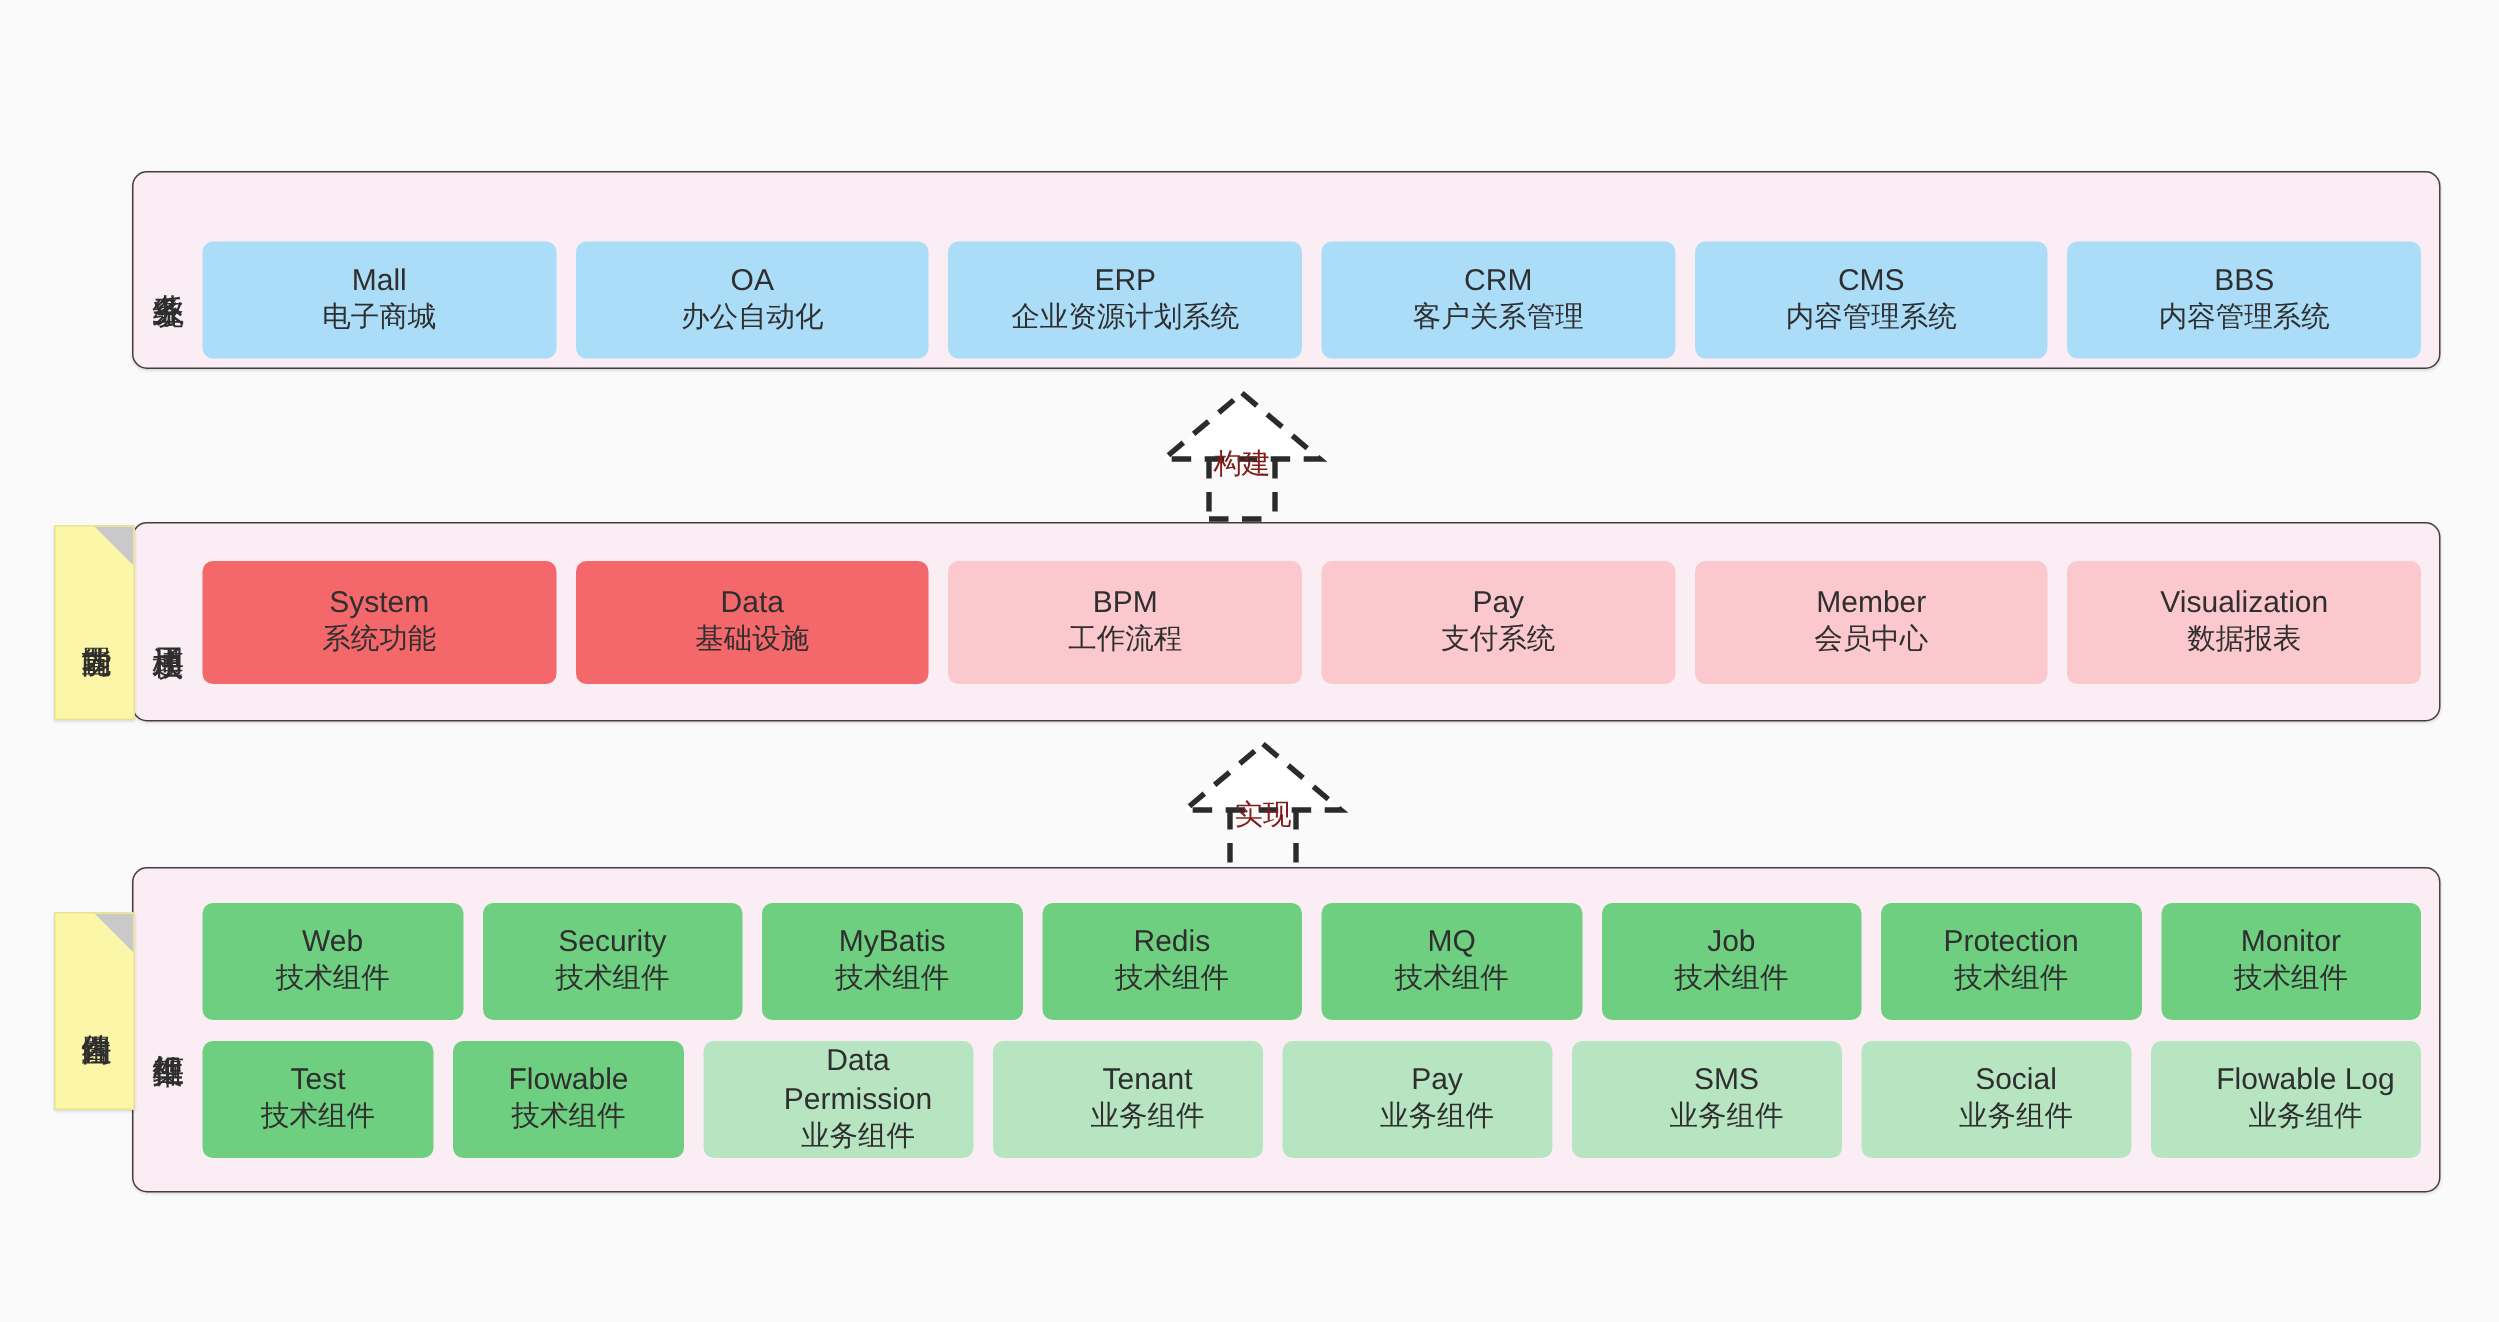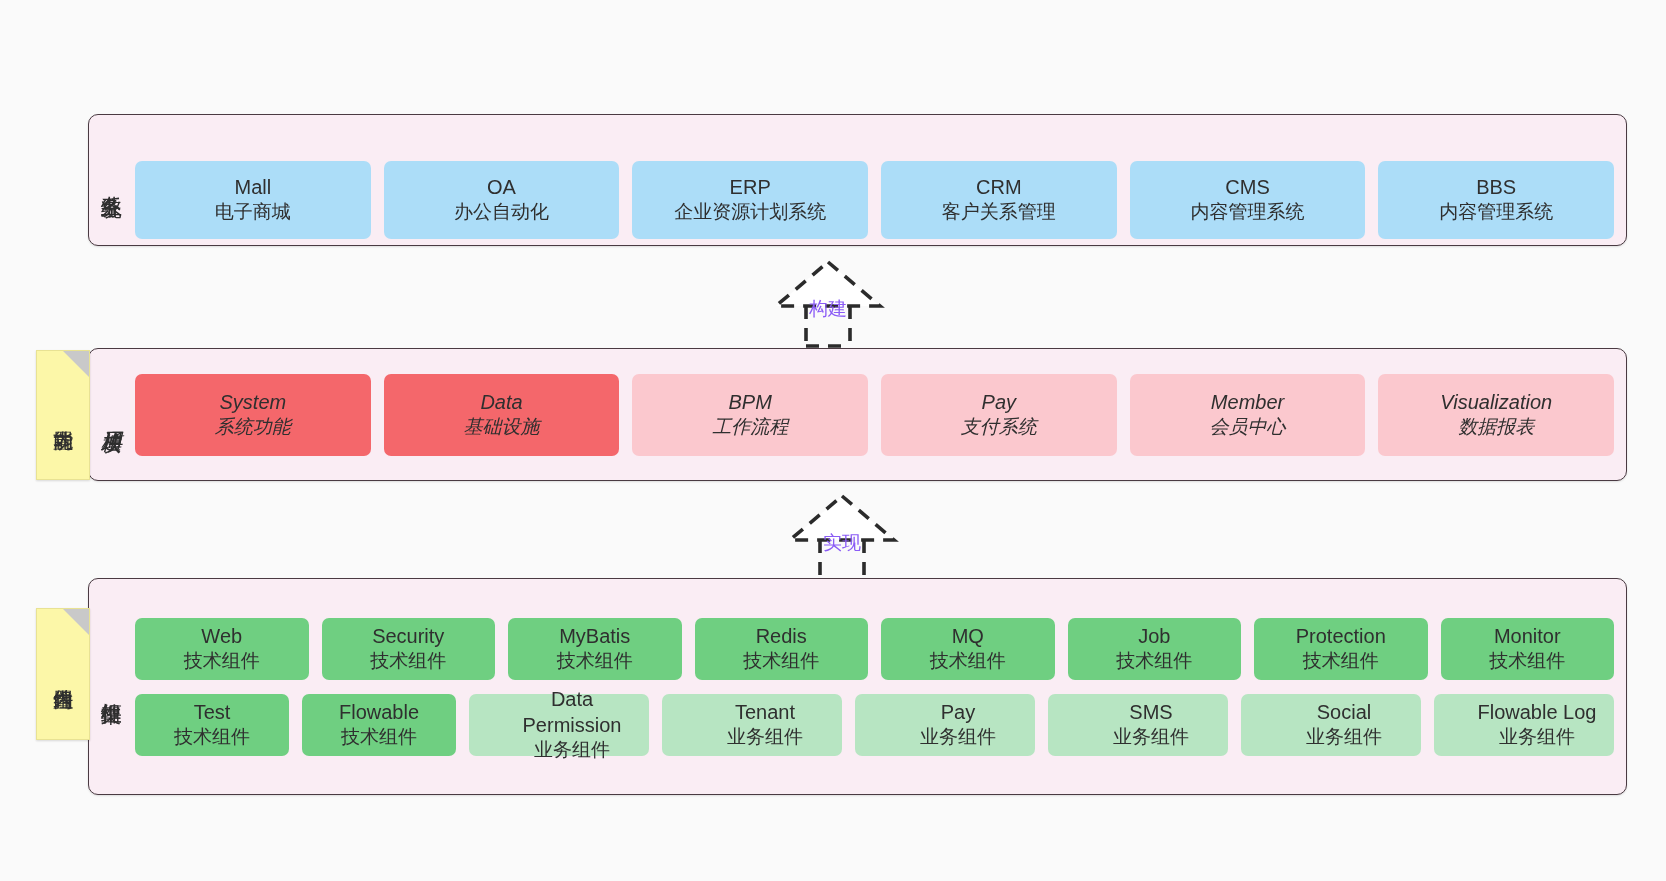--- a/index.html
+++ b/index.html
@@ -94,21 +94,21 @@
   
   .c-blue        { background: #ACDDF8; margin-top: 39px; }
   .c-red         { background: #F4676B; }
   .c-pink        { background: #FBC8CE; }
   .c-green       { background: #6FCF81; }
   .c-lightgreen  { background: #B7E5C2; padding-left: 32px; }
 
   
   .layer-1 .card { height: 78px; }
   .layer-2 .card { height: 82px; }
-  .layer-3 .card { height: 62px; }
+  .layer-3 .card { height: 78px; }
 
   
   .sticky {
     position: absolute;
     box-sizing: border-box;
     background: #FCF7A8;
     border: 1px solid #E8E293;
     display: flex;
     align-items: center;
     justify-content: center;
@@ -133,21 +133,21 @@
   
   .connector {
     position: absolute;
   }
   .connector svg { display: block; }
   .connector .conn-label {
     position: absolute;
     left: 50%;
     transform: translateX(-50%);
     font-size: 19px;
-    color: #8b5cf6;
+    color: #7f1d1d;
     background: transparent;
     white-space: nowrap;
   }
 </style>
 </head>
 <body>
 
 <div id="canvas">
 
   <div class="layer layer-1" style="left:88px; top:114px; width:1539px; height:132px;">
@@ -186,21 +186,21 @@
     <svg width="148" height="90" viewBox="0 0 148 90">
 
       <polygon points="74,4 126,48 22,48" fill="#FFFFFF" stroke="#2B2B2B" stroke-width="3.6" stroke-dasharray="13 9" stroke-linejoin="miter"></polygon>
 
       <path d="M52,48 L52,90 M96,48 L96,90" stroke="#2B2B2B" stroke-width="3.6" stroke-dasharray="13 9" fill="none"></path>
       <path d="M52,88 L96,88" stroke="#2B2B2B" stroke-width="3.6" stroke-dasharray="13 9" fill="none"></path>
     </svg>
     <span class="conn-label" style="top:38px; left:50%;">构建</span>
   </div>
 
-  <div class="layer layer-2" style="left:88px; top:348px; width:1539px; height:133px;font-style:italic;">
+  <div class="layer layer-2" style="left:88px; top:348px; width:1539px; height:133px;">
     <div class="layer-title">通用模块</div>
     <div class="layer-body">
       <div class="card-row">
         <div class="card c-red">
           <span class="card-en">System</span>
           <span class="card-cn">系统功能</span>
         </div>
         <div class="card c-red">
           <span class="card-en">Data</span>
           <span class="card-cn">基础设施</span>

